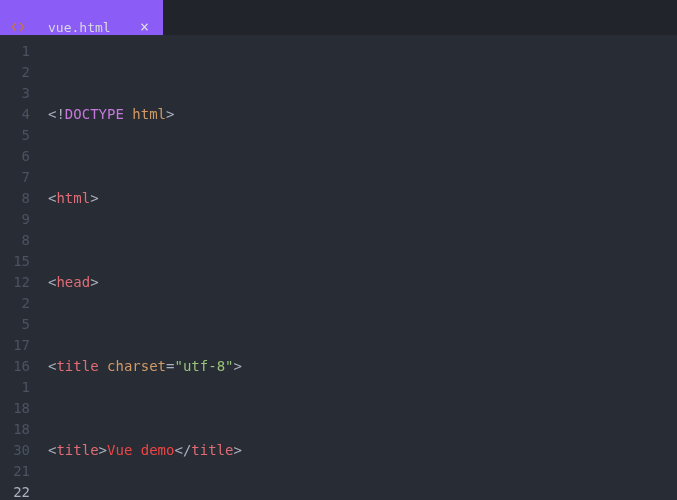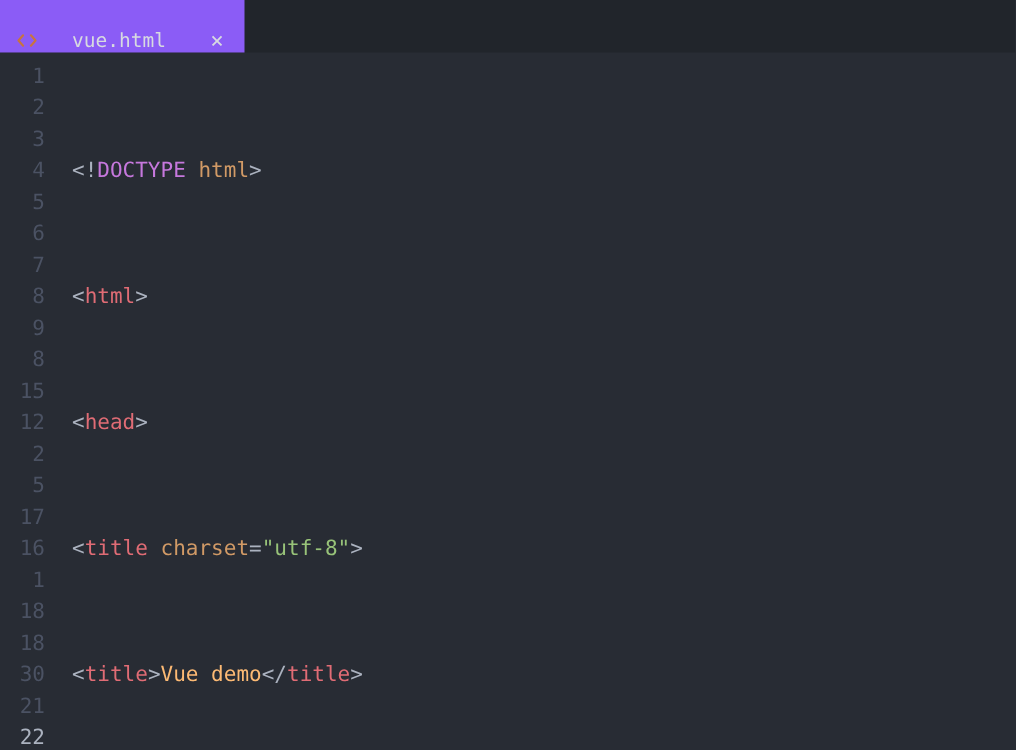--- a/index.html
+++ b/index.html
@@ -70,21 +70,21 @@
     white-space: pre;
     line-height: 21px;
   }
   .code .line { height: 21px; }
   
   .pun { color: #abb2bf; }        
   .kw  { color: #c678dd; }        
   .tag { color: #e06c75; }        
   .attr{ color: #d19a66; }        
   .str { color: #98c379; }        
-  .txt { color: #fdba74; }        
+  .txt { color: #ef4444; }        
 </style>
 </head>
 <body>
 
 <div class="tab-bar">
   <div class="tab">
     <span class="code-icon">
       <svg width="14" height="14" viewBox="0 0 16 16" fill="none" stroke="currentColor" stroke-width="1.6" stroke-linecap="round" stroke-linejoin="round">
         <polyline points="5,4 1.5,8 5,12"></polyline>
         <polyline points="11,4 14.5,8 11,12"></polyline>

